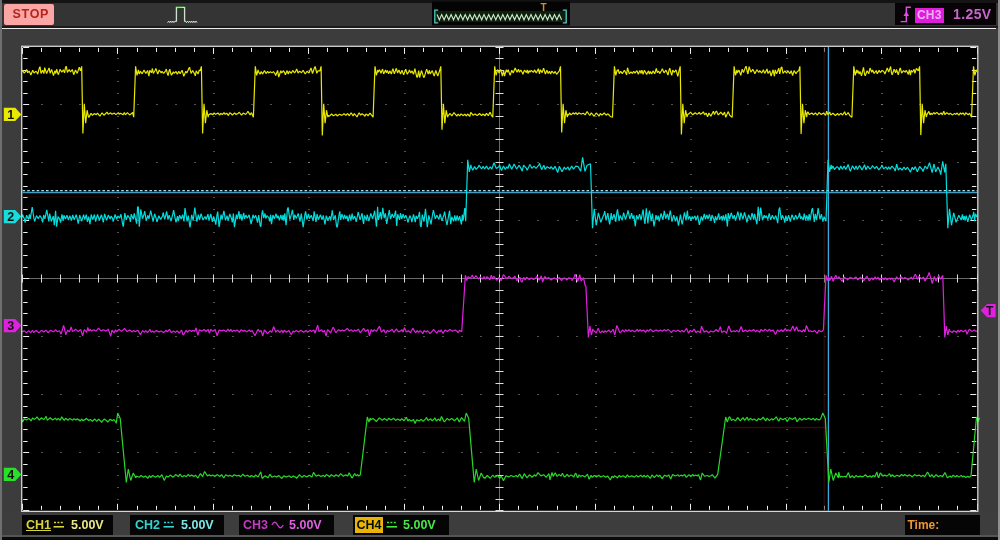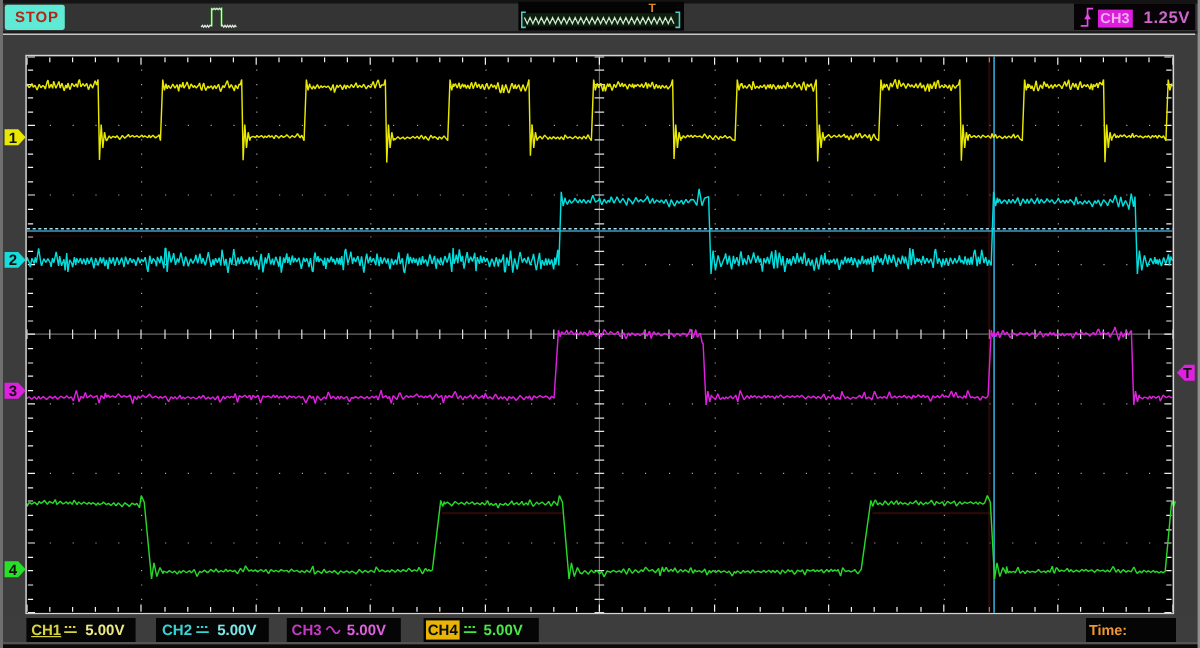--- a/index.html
+++ b/index.html
@@ -4,21 +4,21 @@
 body { width:1000px; height:540px; background:#3c3c3c; font-family:"Liberation Sans", sans-serif; overflow:hidden; }
 #scr { position:relative; width:1000px; height:540px; background:#3c3c3c; }
 .abs { position:absolute; }
 #topedge { left:0; top:0; width:1000px; height:3px; background:#141414; }
 #topbar { left:0; top:3px; width:1000px; height:23px; background:#343434; }
 #tbdark { left:0; top:26px; width:1000px; height:2px; background:#1a1a1a; }
 #sep { left:0; top:27.6px; width:996px; height:1.9px; background:#ececec; }
 #leftedge { left:0; top:0; width:2px; height:540px; background:#6f6f6f; }
 #rightedge { left:998px; top:0; width:2px; height:540px; background:#8f8f8f; }
 #plotbg { left:21px; top:46px; width:957px; height:466px; background:#000; }
-#stopbox { left:4px; top:3.5px; width:50px; height:21px; background:#5eead4; border-radius:2px; color:#b3241a; font-size:12.5px; font-weight:bold; letter-spacing:0.7px; line-height:21px; padding-left:8.5px; }
+#stopbox { left:4px; top:3.5px; width:50px; height:21px; background:#fca5a5; border-radius:2px; color:#b3241a; font-size:12.5px; font-weight:bold; letter-spacing:0.7px; line-height:21px; padding-left:8.5px; }
 #trigbox { left:895px; top:3px; width:101px; height:22px; background:#070307; }
 #ch3badge { left:915px; top:7.5px; width:28.5px; height:15px; background:#dc1edc; color:#f2aef2; font-size:12px; font-weight:bold; text-align:center; line-height:15px; letter-spacing:0.2px; }
 #trglvl { left:953px; top:5.5px; width:40px; height:16px; color:#cb66cb; font-size:14px; font-weight:bold; letter-spacing:0.4px; }
 #botbar { left:0; top:512px; width:1000px; height:23px; background:#3d3d3d; }
 #botedge { left:0; top:535px; width:1000px; height:1.5px; background:#555; }
 #botblack { left:0; top:536.5px; width:1000px; height:3.5px; background:#0a0a0a; }
 .rd { position:absolute; top:515px; height:20.2px; background:#050505; font-size:12.5px; font-weight:bold; line-height:20.2px; }
 .rd span { position:absolute; top:0; }
 </style></head>
 <body>

